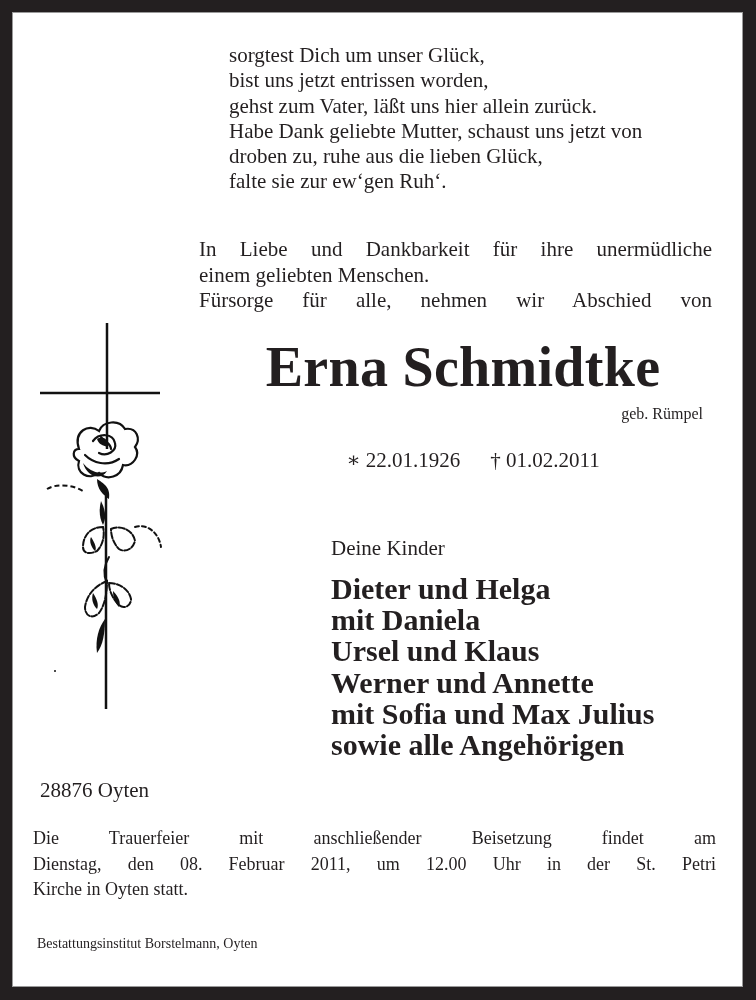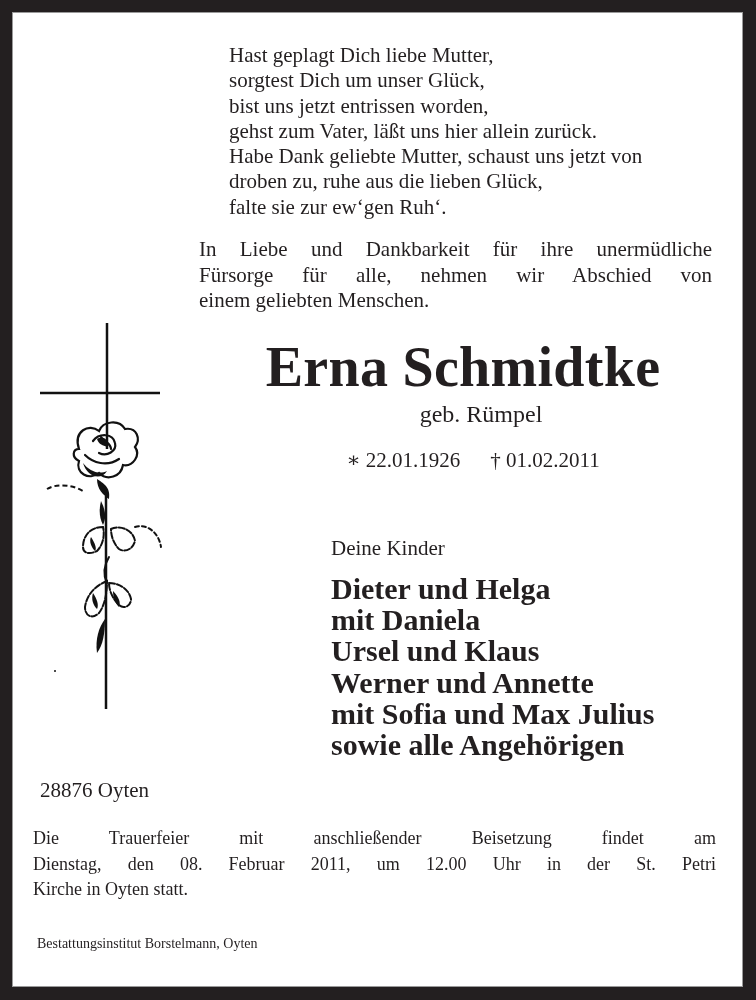--- a/index.html
+++ b/index.html
@@ -40,24 +40,24 @@
   .name {
     left: 170px; top: 322px;
     width: 560px;
     text-align: center;
     font-weight: bold;
     font-size: 56px;
     line-height: 64px;
     letter-spacing: 0.3px;
   }
   .maiden {
-    left: 238px; top: 388px;
+    left: 230px; top: 388px;
     width: 460px;
-    text-align: center;
-    font-size: 24px;
+    text-align: right;
+    font-size: 16px;
     line-height: 26px;
   }
   .dates {
     left: 230px; top: 434px;
     width: 460px;
     text-align: center;
     font-size: 21px;
     line-height: 26px;
     white-space: pre;
   }
@@ -97,33 +97,32 @@
     left: 24px; top: 308px;
     width: 132px; height: 392px;
   }
 </style>
 </head>
 <body>
 
 <div class="page">
 
   <div class="abs poem">
-    <div>Hast geplagt Dich liebe Mutter,</div>
     <div>sorgtest Dich um unser Glück,</div>
     <div>bist uns jetzt entrissen worden,</div>
     <div>gehst zum Vater, läßt uns hier allein zurück.</div>
     <div>Habe Dank geliebte Mutter, schaust uns jetzt von</div>
     <div>droben zu, ruhe aus die lieben Glück,</div>
     <div>falte sie zur ew‘gen Ruh‘.</div>
   </div>
 
   <div class="abs dedication">
     <span class="line">In Liebe und Dankbarkeit für ihre unermüdliche</span>
+    <span class="line last">einem geliebten Menschen.</span>
     <span class="line">Fürsorge für alle, nehmen wir Abschied von</span>
-    <span class="line last">einem geliebten Menschen.</span>
   </div>
 
   <div class="abs illustration">
     <svg width="132" height="392" viewBox="0 0 132 392" xmlns="http://www.w3.org/2000/svg">
 
       <line x1="70" y1="2" x2="70" y2="128" stroke="#111" stroke-width="2.5"></line>
 
       <line x1="3" y1="72" x2="123" y2="72" stroke="#111" stroke-width="2.5"></line>
 
       <line x1="69" y1="175" x2="69" y2="388" stroke="#111" stroke-width="2.5"></line>

